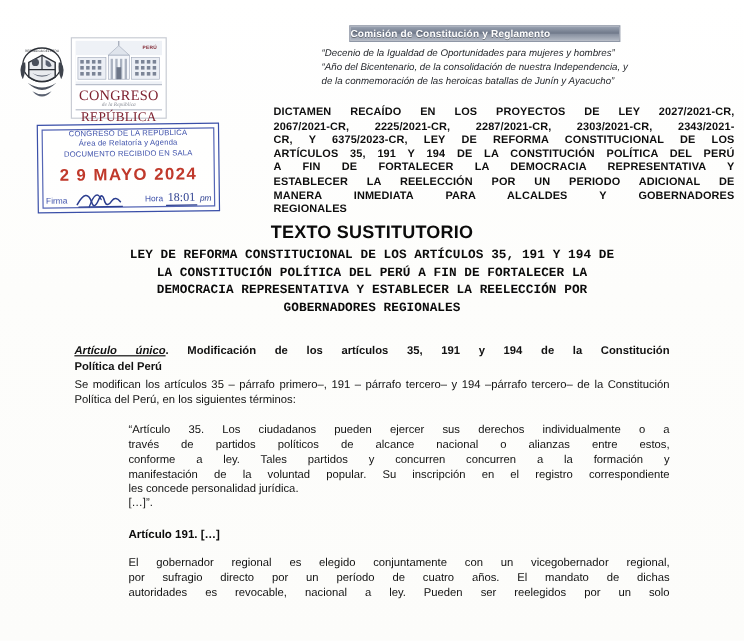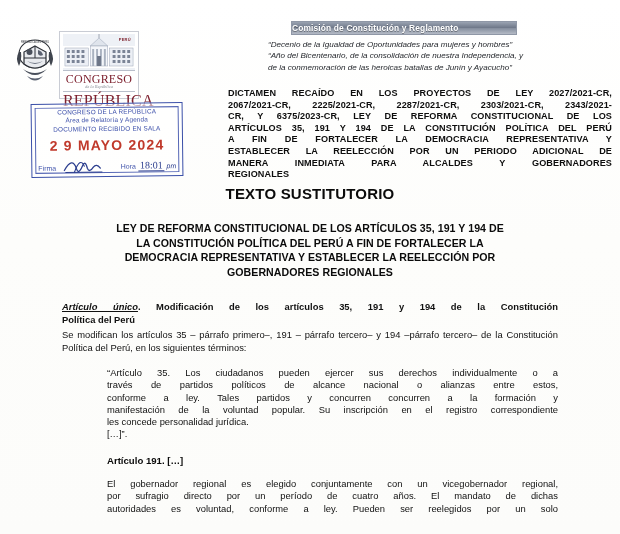--- a/index.html
+++ b/index.html
@@ -87,21 +87,21 @@
     letter-spacing: .2px;
     margin-top: 2px;
   }
   .logo-dela {
     font-size: 4.5px;
     font-style: italic;
     color: #8b8f98;
     margin: 0 0 1px;
   }
   .logo-republica {
-    font-size: 16px;
+    font-size: 11px;
     letter-spacing: .2px;
     border-top: 1px solid #b9bfcb;
     padding-top: 1px;
   }
 
   
   .stamp {
     position: absolute;
     left: 31px;
     top: 103px;
@@ -240,27 +240,28 @@
   .h-texto {
     text-align: center;
     font-size: 15px;
     font-weight: bold;
     letter-spacing: .2px;
     margin: 5px 0 0;
     color: #0b0b0b;
   }
 
   .h-ley {
-    margin: 19px 62px 0;
+    margin: 4px 62px 0;
     text-align: center;
     font-size: 10.6px;
     font-weight: bold;
     line-height: 14.6px;
     letter-spacing: .05px;
     color: #0b0b0b;
+    font-family: Liberation Mono, monospace;
   }
 
   .sec-unico {
     margin: 22px 62px 0;
     font-size: 9.4px;
     line-height: 12.4px;
     color: #111;
   }
   .sec-unico .lead {
     font-weight: bold;
@@ -467,16 +468,16 @@
       <span class="jline">manifestación de la voluntad popular. Su inscripción en el registro correspondiente</span>
       <span class="jline jline-last">les concede personalidad jurídica.</span>
       <span class="elipsis">[…]”.</span>
     </div>
 
     <div class="art191-head"><span>Artículo 191</span><span class="plain">. […]</span></div>
 
     <div class="art191-body">
       <span class="jline"><span>El </span><span>gobernador regional</span><span> es elegido conjuntamente con un </span><span>vicegobernador regional</span><span>,</span></span>
       <span class="jline"><span>por sufragio directo por un período de </span><b>cuatro</b><span> años. El mandato de dichas</span></span>
-      <span class="jline"><span>autoridades es voluntad, conforme a ley. </span><b>Pueden ser reelegidos por un solo</b></span>
+      <span class="jline"><span>autoridades es revocable, nacional a ley. </span><b>Pueden ser reelegidos por un solo</b></span>
     </div>
   </div>
 </div>
 
 </body></html>

